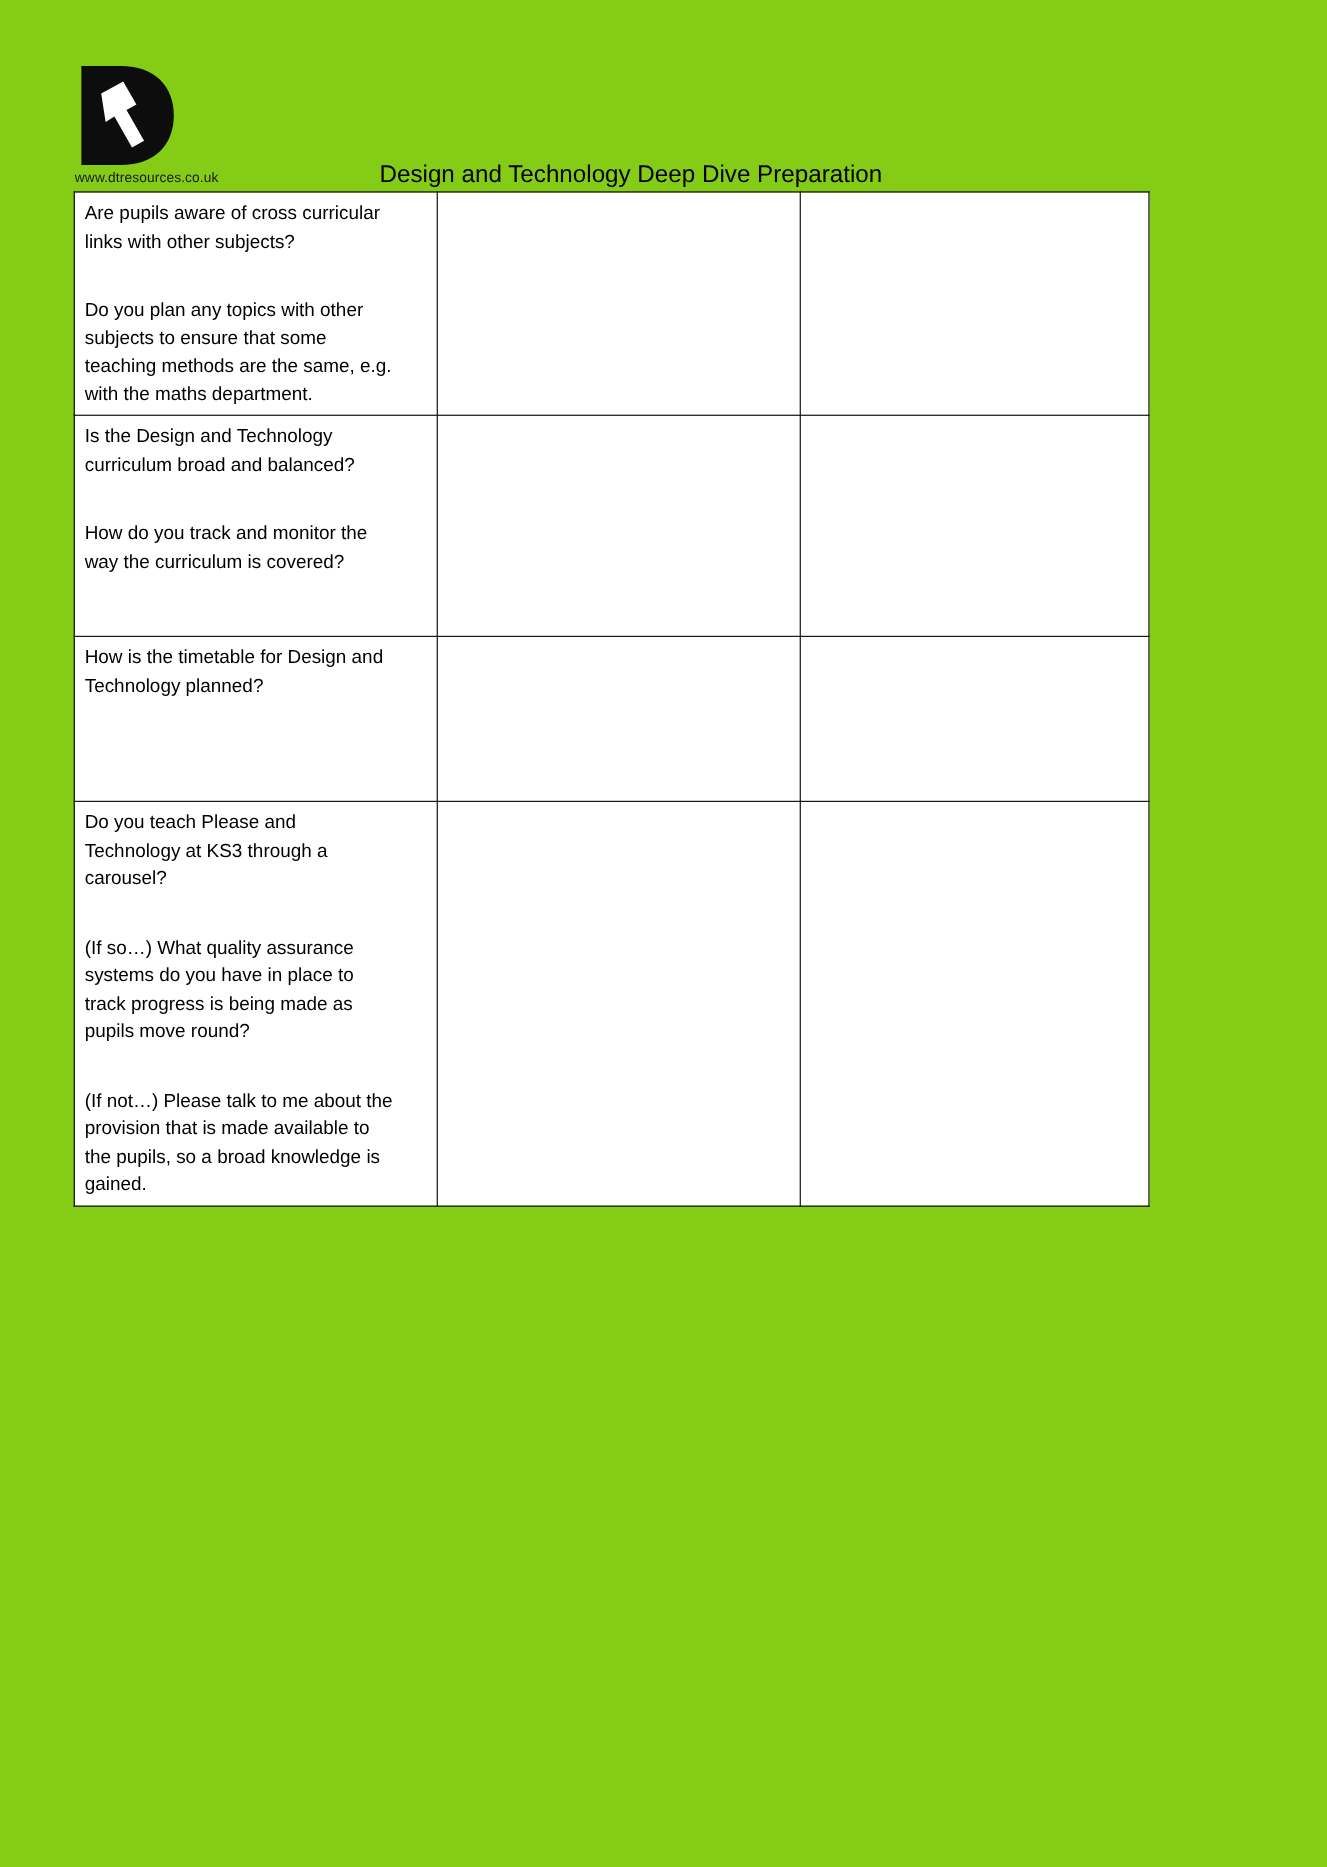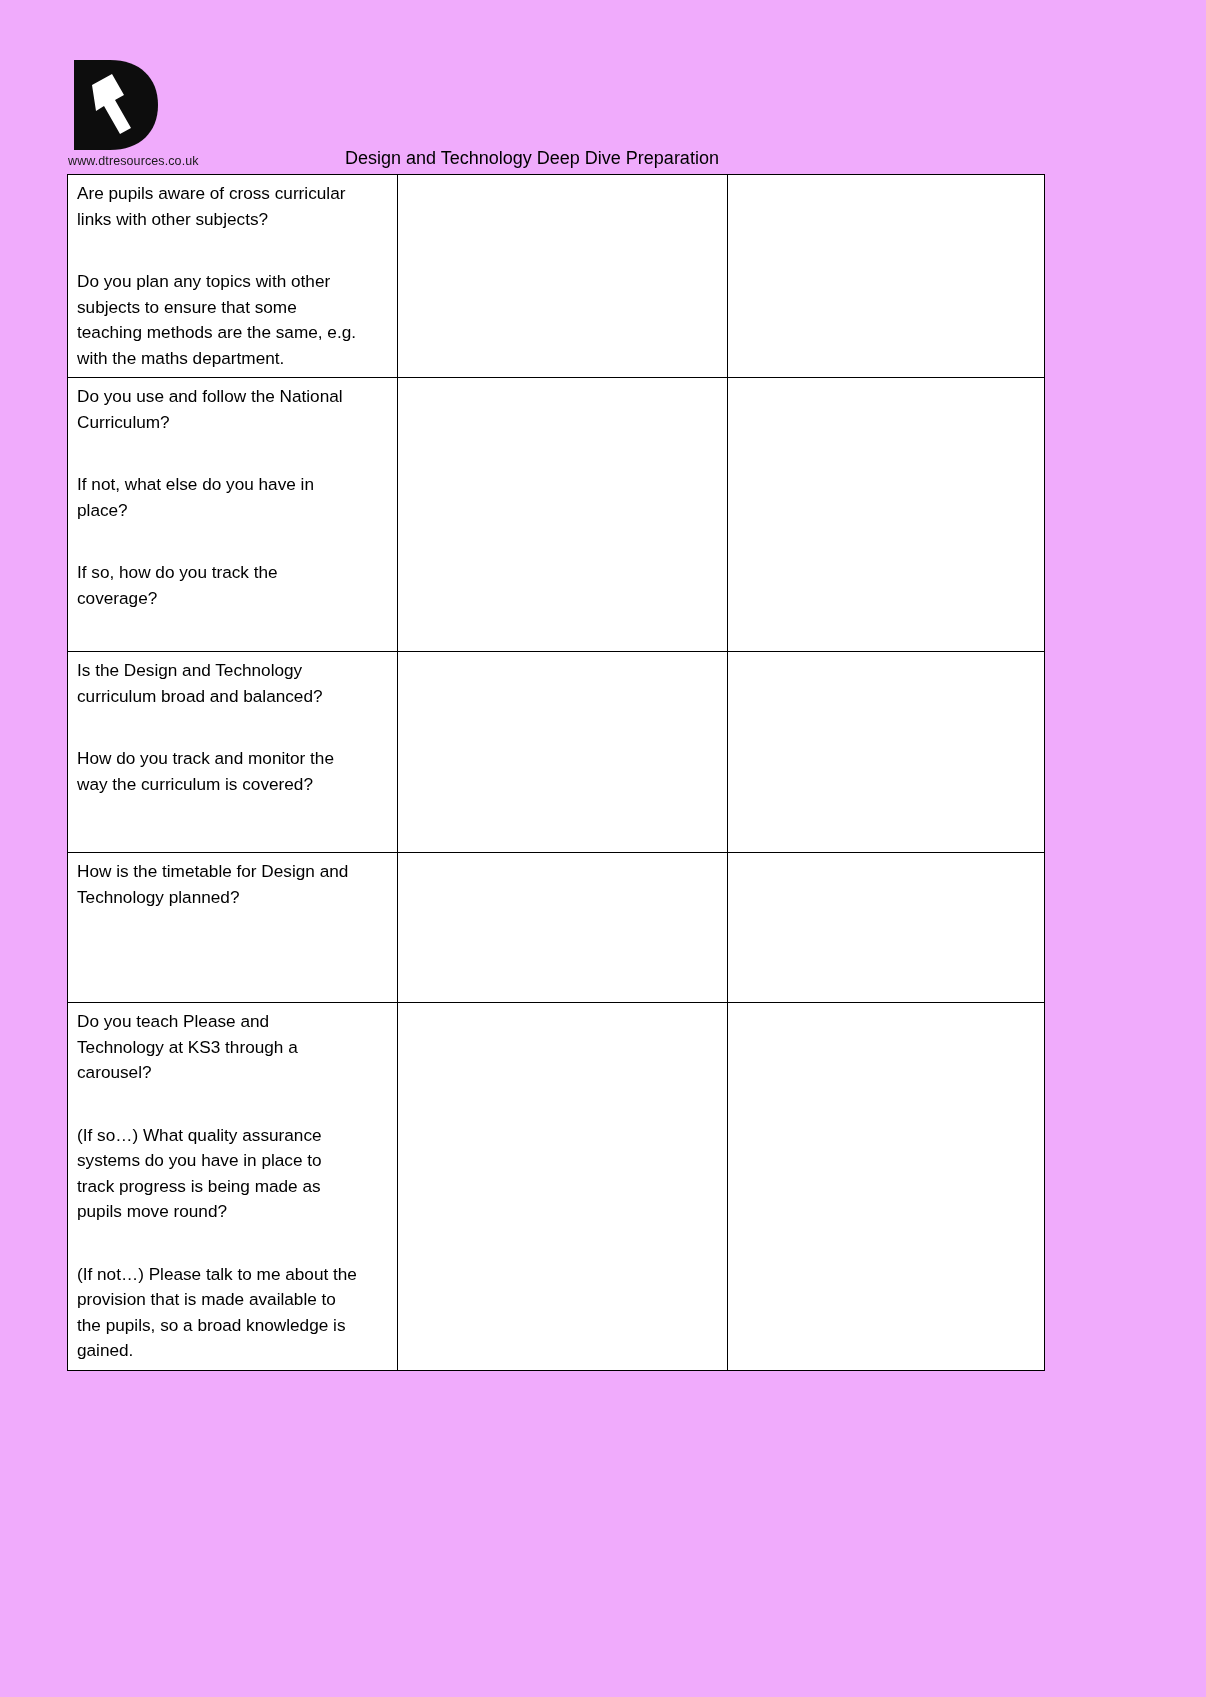--- a/index.html
+++ b/index.html
@@ -15,21 +15,21 @@
     color: #000000;
     overflow: hidden;
   }
 
   .page {
     position: absolute;
     left: 0;
     top: 0;
     width: 1206px;
     height: 1697px;
-    background: #f0abfc;
+    background: #84cc16;
   }
 
   
   .header-band {
     position: absolute;
     left: 0;
     top: 0;
     width: 1206px;
     height: 172px;
   }
@@ -59,21 +59,21 @@
     line-height: 15px;
     letter-spacing: 0.1px;
     color: #1a1a1a;
     white-space: nowrap;
   }
 
   .doc-title {
     position: absolute;
     left: 345px;
     top: 148px;
-    font-size: 18px;
+    font-size: 22px;
     line-height: 20px;
     color: #000000;
     white-space: nowrap;
   }
 
   
   .qtable {
     position: absolute;
     left: 67px;
     top: 174px;
@@ -147,38 +147,20 @@
 
     <tr>
           <td style="height: 178px;">
             <div class="qcell">
               <p class="qpara">Are pupils aware of cross curricular
 links with other subjects?</p>
               <p class="qpara">Do you plan any topics with other
 subjects to ensure that some
 teaching methods are the same, e.g.
 with the maths department.</p>
-            </div>
-          </td>
-          <td class="respcell">
-            <div class="filler"></div>
-          </td>
-          <td class="respcell">
-            <div class="filler"></div>
-          </td>
-        </tr>
-        <tr>
-          <td style="height: 273px;">
-            <div class="qcell">
-              <p class="qpara">Do you use and follow the National
-Curriculum?</p>
-              <p class="qpara">If not, what else do you have in
-place?</p>
-              <p class="qpara">If so, how do you track the
-coverage?</p>
             </div>
           </td>
           <td class="respcell">
             <div class="filler"></div>
           </td>
           <td class="respcell">
             <div class="filler"></div>
           </td>
         </tr>
         <tr>

